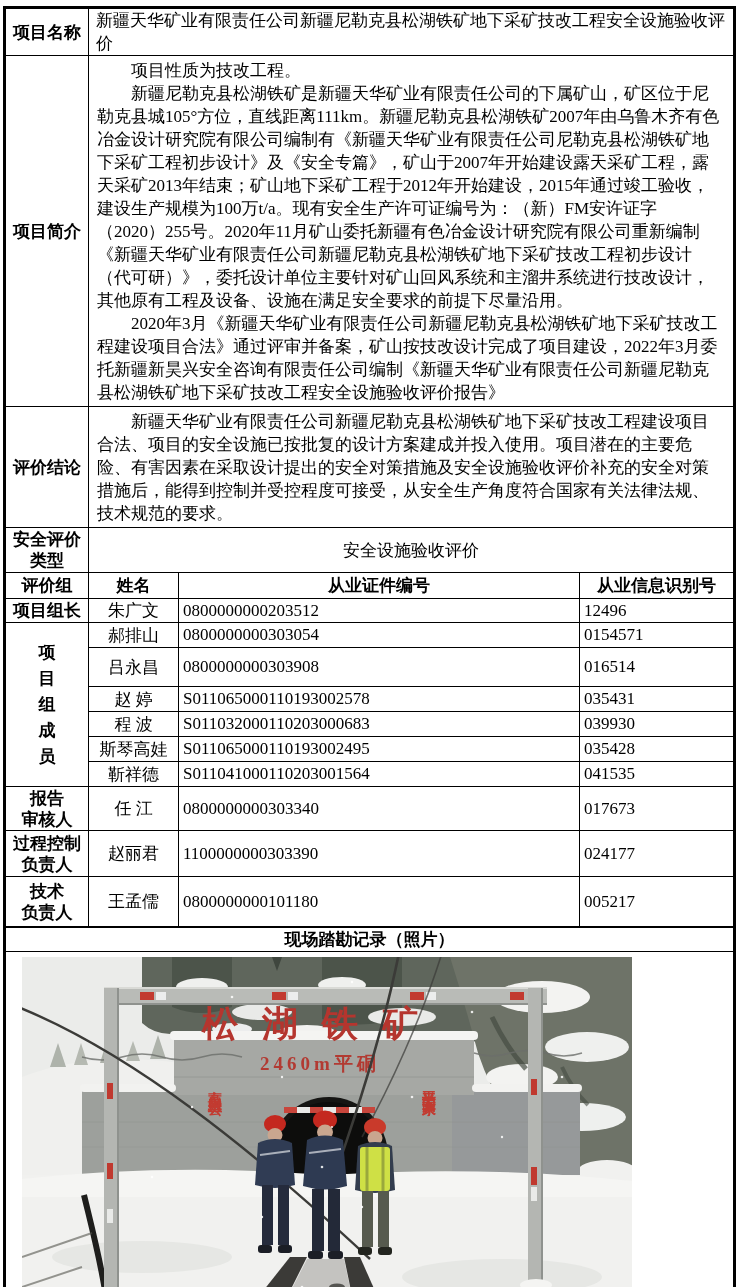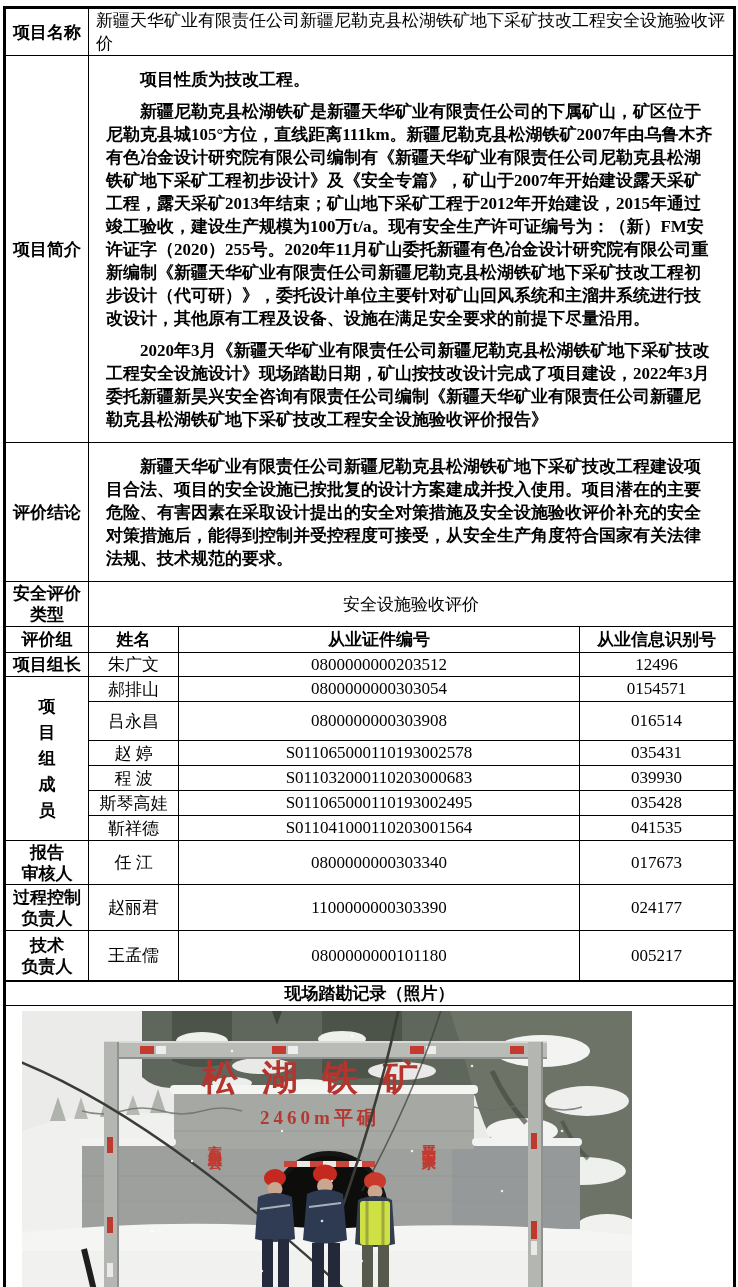--- a/index.html
+++ b/index.html
@@ -6,22 +6,22 @@
   body{width:738px;height:1287px;font-family:"Liberation Serif","DejaVu Serif",serif;color:#000;}
   .doc{margin:6px 2px 0 3px;border:2px solid #000;background:#fff;}
   table{border-collapse:collapse;width:100%;table-layout:fixed;}
   td{border:1px solid #000;font-size:17px;padding:0 4px;overflow:hidden;vertical-align:middle;}
   .lbl{font-weight:bold;text-align:center;padding:0 2px;white-space:pre-line;line-height:21px;}
   .vert{line-height:26px;}
   .val{text-align:left;padding-left:7px;}
   .cen{text-align:center;}
   .top{vertical-align:top;}
   .txtcell{padding:3px 8px 2px 8px;line-height:23px;}
-  .txtcell p{margin:9px;text-indent:2em;font-weight:bold;}
-  .num{text-align:center;font-family:"Liberation Serif",serif;}
+  .txtcell p{margin:0;text-indent:2em;}
+  .num{font-family:"Liberation Serif",serif;}
   .photo-cell{border:1px solid #000;border-top:none;padding:5px 0 10px 16px;height:412px;}
   .sec-title{font-weight:bold;text-align:center;}
   svg text{font-family:"Liberation Serif","DejaVu Serif",serif;}
   .vtext{writing-mode:vertical-rl;text-orientation:upright;}
 </style>
 </head>
 <body>
 
 <div class="doc">
 
@@ -35,21 +35,21 @@
     <tbody>
         <tr style="height:25px">
       <td class="lbl">项目名称</td>
       <td colspan="3" class="val">新疆天华矿业有限责任公司新疆尼勒克县松湖铁矿地下采矿技改工程安全设施验收评价</td>
     </tr>
     <tr style="height:280px">
       <td class="lbl">项目简介</td>
       <td colspan="3" class="txtcell top">
         <p>项目性质为技改工程。</p>
         <p>新疆尼勒克县松湖铁矿是新疆天华矿业有限责任公司的下属矿山，矿区位于尼勒克县城105°方位，直线距离111km。新疆尼勒克县松湖铁矿2007年由乌鲁木齐有色冶金设计研究院有限公司编制有《新疆天华矿业有限责任公司尼勒克县松湖铁矿地下采矿工程初步设计》及《安全专篇》，矿山于2007年开始建设露天采矿工程，露天采矿2013年结束；矿山地下采矿工程于2012年开始建设，2015年通过竣工验收，建设生产规模为100万t/a。现有安全生产许可证编号为：（新）FM安许证字（2020）255号。2020年11月矿山委托新疆有色冶金设计研究院有限公司重新编制《新疆天华矿业有限责任公司新疆尼勒克县松湖铁矿地下采矿技改工程初步设计（代可研）》，委托设计单位主要针对矿山回风系统和主溜井系统进行技改设计，其他原有工程及设备、设施在满足安全要求的前提下尽量沿用。</p>
-        <p>2020年3月《新疆天华矿业有限责任公司新疆尼勒克县松湖铁矿地下采矿技改工程安全设施设计》现场踏勘日期，矿山按技改设计完成了项目建设，2022年3月委托新疆新昊兴安全咨询有限责任公司编制《新疆天华矿业有限责任公司新疆尼勒克县松湖铁矿地下采矿技改工程安全设施验收评价报告》</p>
+        <p>2020年3月《新疆天华矿业有限责任公司新疆尼勒克县松湖铁矿地下采矿技改工程建设项目合法》通过评审并备案，矿山按技改设计完成了项目建设，2022年3月委托新疆新昊兴安全咨询有限责任公司编制《新疆天华矿业有限责任公司新疆尼勒克县松湖铁矿地下采矿技改工程安全设施验收评价报告》</p>
       </td>
     </tr>
     <tr style="height:104px">
       <td class="lbl">评价结论</td>
       <td colspan="3" class="txtcell">
         <p>新疆天华矿业有限责任公司新疆尼勒克县松湖铁矿地下采矿技改工程建设项目合法、项目的安全设施已按批复的设计方案建成并投入使用。项目潜在的主要危险、有害因素在采取设计提出的安全对策措施及安全设施验收评价补充的安全对策措施后，能得到控制并受控程度可接受，从安全生产角度符合国家有关法律法规、技术规范的要求。</p>
       </td>
     </tr>
     <tr style="height:45px">
       <td class="lbl">安全评价

